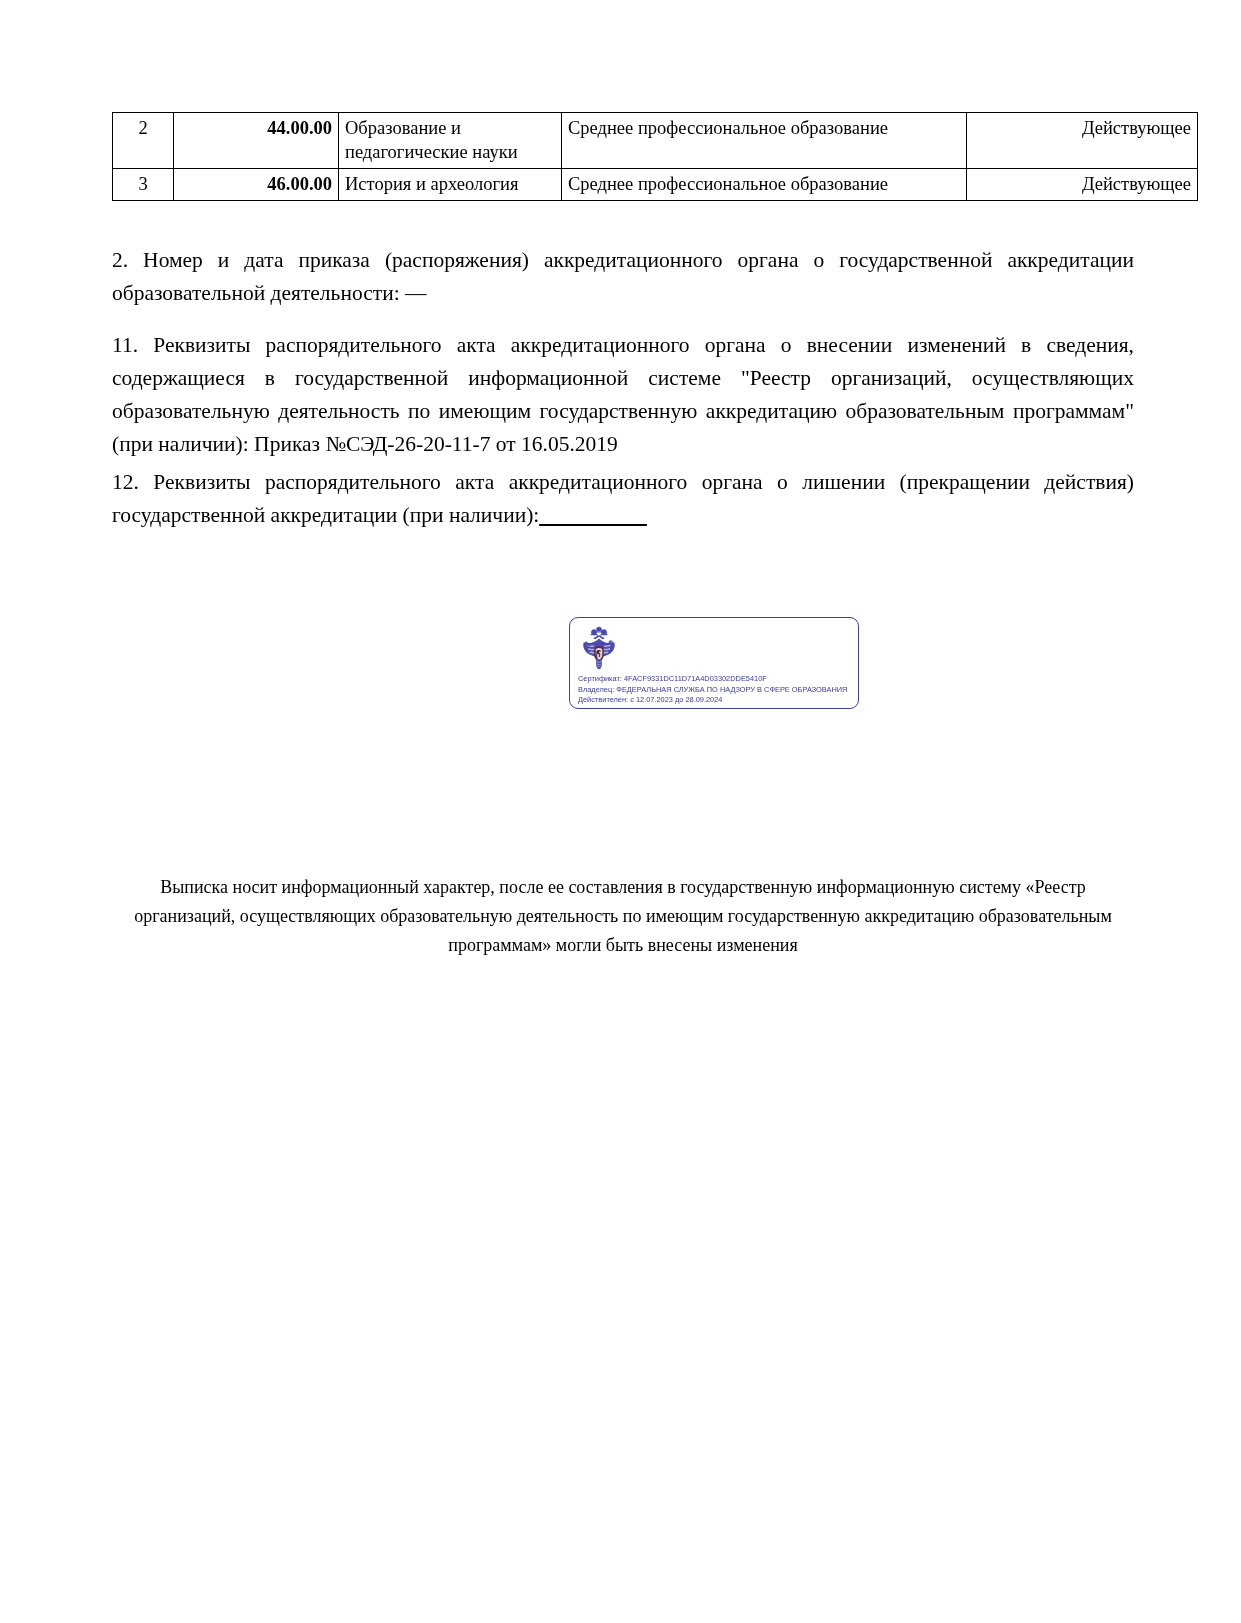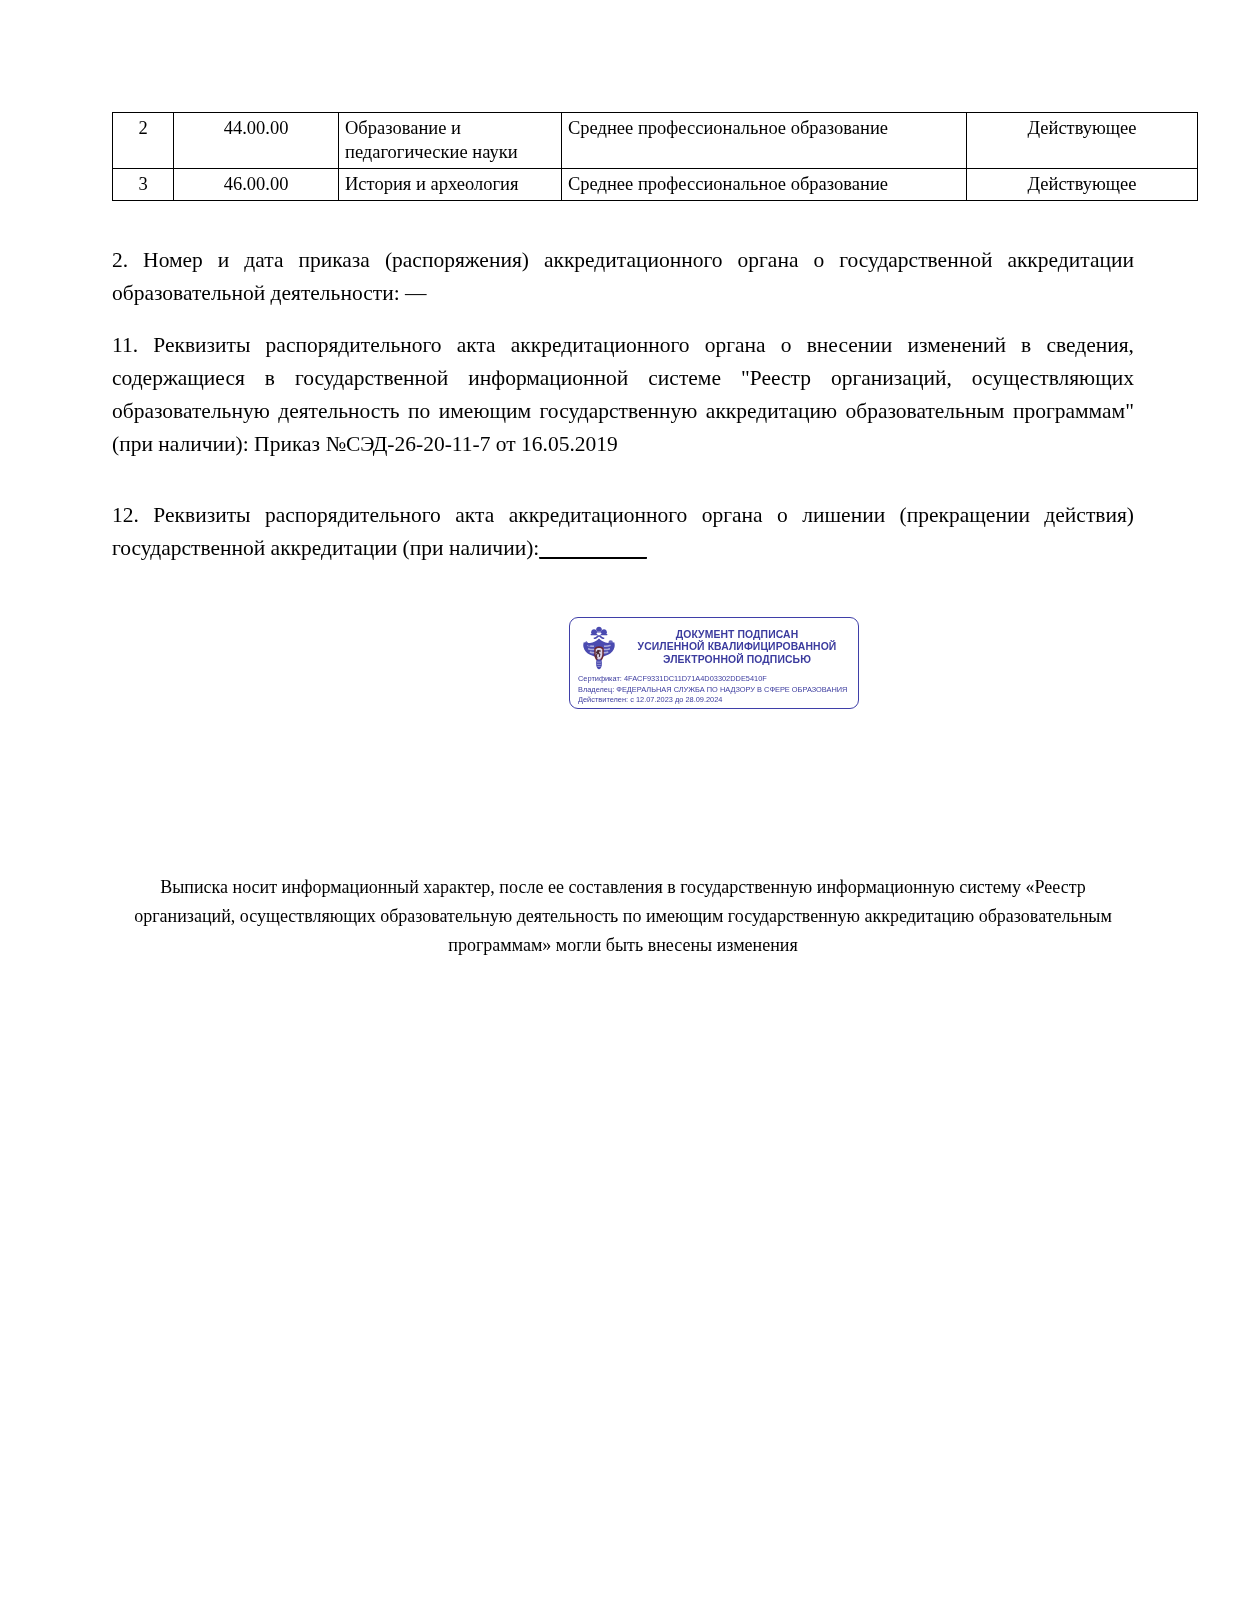--- a/index.html
+++ b/index.html
@@ -39,38 +39,38 @@
     table-layout: fixed;
     font-size: 18.5px;
     line-height: 1.30;
   }
   .reg-table td {
     border: 1px solid #000000;
     padding: 3px 6px 4px 6px;
     vertical-align: top;
   }
   .col-num   { width: 48px;  text-align: center; }
-  .col-code  { width: 152px; text-align: center; }
+  .col-code  { width: 152px; text-align: right; font-weight: bold; }
   .col-name  { width: 210px; text-align: left; }
   .col-level { width: 392px; text-align: left; }
-  .col-state { width: 218px; text-align: center; }
+  .col-state { width: 218px; text-align: right; }
 
   
   .para {
     position: absolute;
     width: 1022px;
     font-size: 21.5px;
     line-height: 33px;
     text-align: justify;
     text-justify: inter-word;
     hyphens: none;
   }
   .para.p10 { top: 222px; }
   .para.p11 { top: 307px; }
-  .para.p12 { top: 477px; }
+  .para.p12 { top: 444px; }
   .para > span { display: inline; }
   .underline-blank {
     text-decoration: underline;
     letter-spacing: 0px;
   }
 
   
   .stamp {
     position: absolute;
     left: 457px;
@@ -192,25 +192,20 @@
             <g fill="#ffffff" opacity=".5">
               <rect x="28.8" y="53.8" width="6.4" height="1.3"></rect>
               <rect x="29.1" y="57.2" width="5.8" height="1.3"></rect>
               <rect x="29.6" y="60.4" width="4.8" height="1.2"></rect>
             </g>
 
             <path d="M12.6 22.4l-2.1 2.1 6.6 6.6 2.1-2.1z" opacity=".85"></path>
             <circle cx="49.8" cy="24.6" r="3.4" opacity=".85"></circle>
           </g>
         </svg>
-        <div class="stamp-heading">
-          <div>ДОКУМЕНТ ПОДПИСАН</div>
-          <div>УСИЛЕННОЙ КВАЛИФИЦИРОВАННОЙ</div>
-          <div>ЭЛЕКТРОННОЙ ПОДПИСЬЮ</div>
-        </div>
       </div>
       <div class="stamp-details">
         <div>Сертификат: 4FACF9331DC11D71A4D03302DDE5410F</div>
         <div>Владелец: ФЕДЕРАЛЬНАЯ СЛУЖБА ПО НАДЗОРУ В СФЕРЕ ОБРАЗОВАНИЯ И НАУКИ</div>
         <div>Действителен: с 12.07.2023 до 28.09.2024</div>
       </div>
     </div>
 
     <div class="footer-note">Выписка носит информационный характер, после ее составления в государственную информационную систему «Реестр организаций, осуществляющих образовательную деятельность по имеющим государственную аккредитацию образовательным программам» могли быть внесены изменения</div>
 

